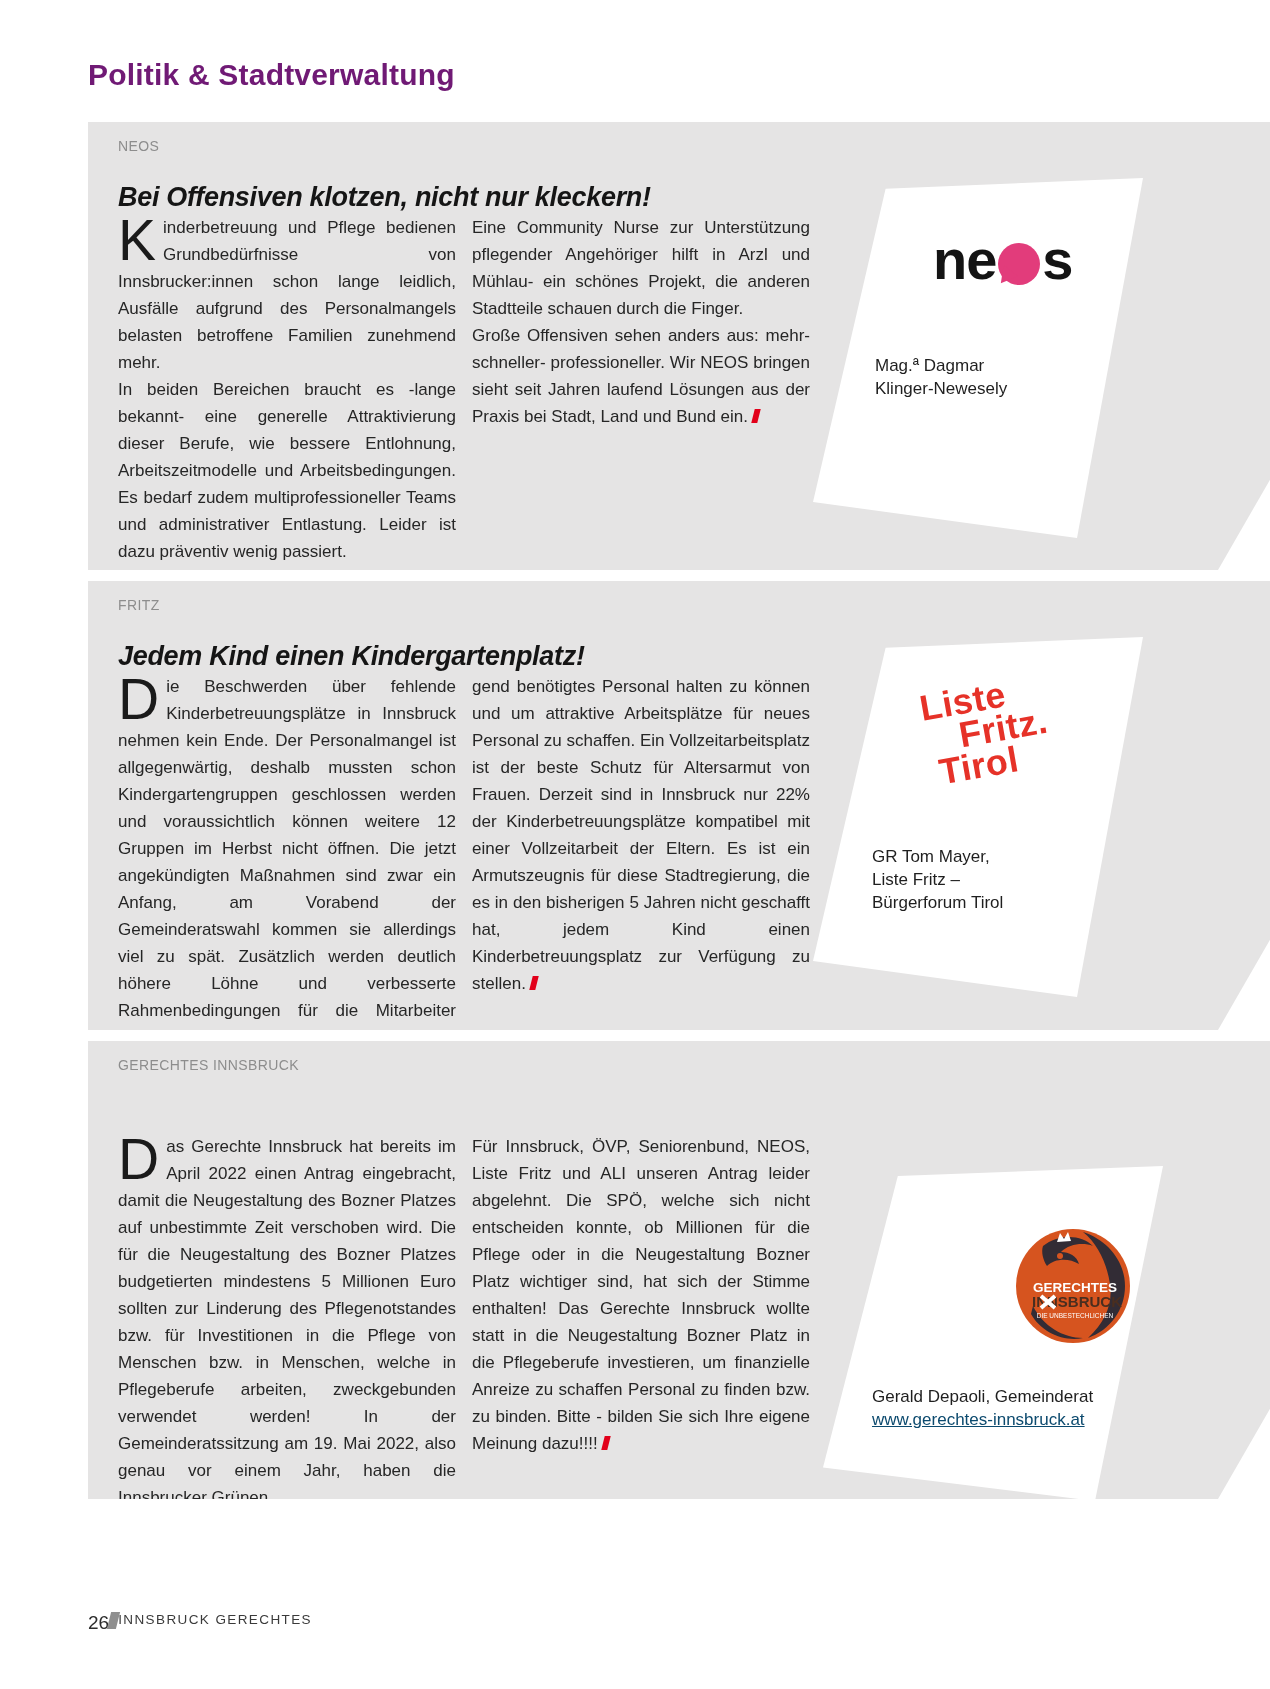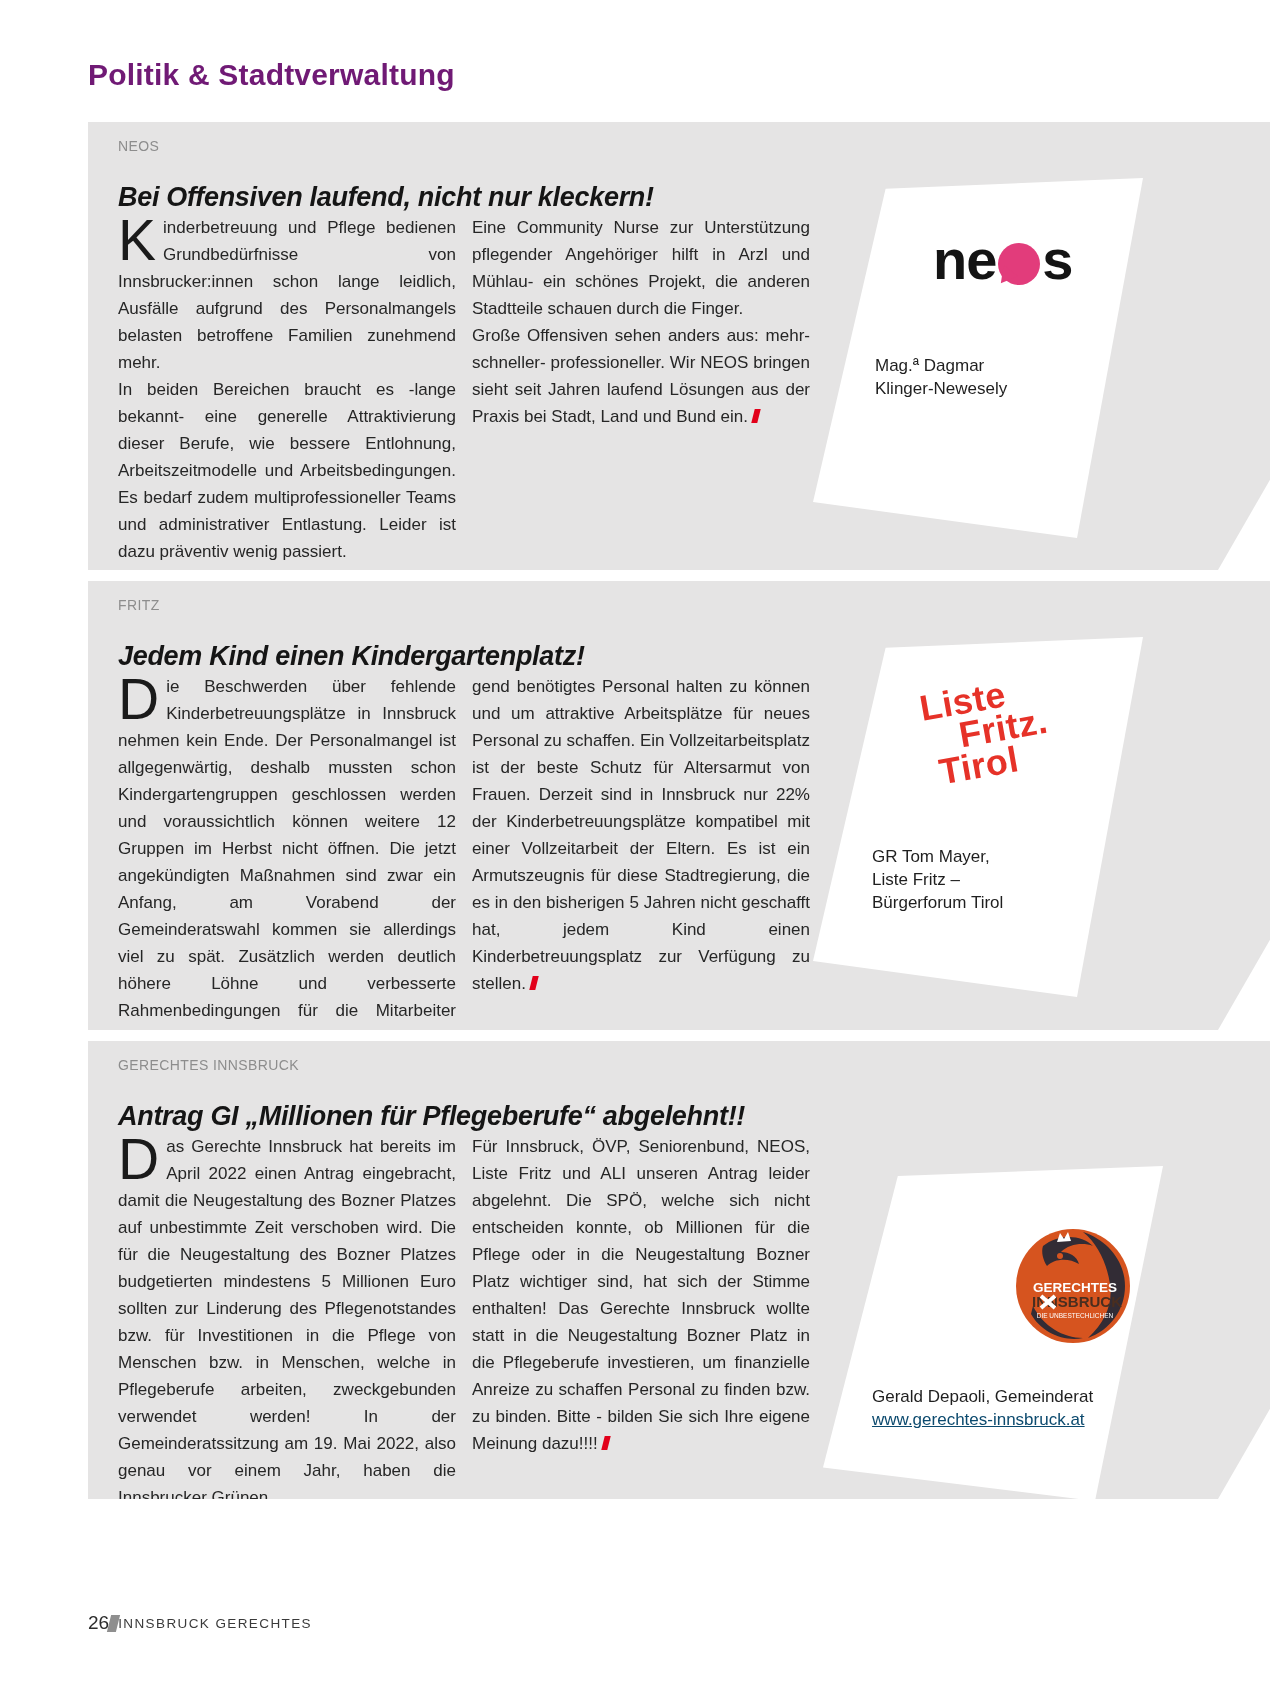--- a/index.html
+++ b/index.html
@@ -75,36 +75,36 @@
   .fritz-l3{margin-left:8px}
   
   .gi-badge{position:absolute;left:925px;top:185px;width:120px;height:120px}
   
   .caption{position:absolute;font-size:17px;line-height:23px;color:#1f1f1f}
   #s1 .caption{left:787px;top:232px}
   #s2 .caption{left:784px;top:264px}
   #s3 .caption{left:784px;top:344px}
   .caption .weblink{color:#0c4a6e;text-decoration:underline;cursor:pointer}
   
-  .footer{position:absolute;left:88px;top:1612px;display:flex;align-items:center;}
+  .footer{position:absolute;left:88px;top:1612px;display:flex;}
   .page-num{font-size:19px;color:#2c2c2c}
   .footer-slash{width:9px;height:17px;background:#8f8f8f;transform:skewX(-14deg)}
   .footer-label{font-size:13.5px;letter-spacing:1.4px;color:#3a3a3a}
 </style>
 </head>
 <body>
 
 <h1 class="page-title">Politik &amp; Stadtverwaltung</h1>
 
 <section class="section" id="s1">
   <div class="art-main"></div>
   <div class="art-tail"></div>
 
   <div class="kicker">NEOS</div>
-  <h2 class="headline">Bei Offensiven laufend, nicht nur kleckern!</h2>
+  <h2 class="headline">Bei Offensiven klotzen, nicht nur kleckern!</h2>
 
   <div class="col c1">
     <p><span class="dropcap">K</span><span>inderbetreuung und Pflege bedienen Grundbedürfnisse von Innsbrucker:innen schon lange leidlich, Ausfälle aufgrund des Personalmangels belasten betroffene Familien zunehmend mehr.</span></p>
     <p>In beiden Bereichen braucht es -lange bekannt- eine generelle Attraktivierung dieser Berufe, wie bessere Entlohnung, Arbeitszeitmodelle und Arbeitsbedingungen. Es bedarf zudem multiprofessioneller Teams und administrativer Entlastung. Leider ist dazu präventiv wenig passiert.</p>
     <p>Wie sieht nun die Not-Offensive aus:</p>
   </div>
   <div class="col c2">
     <p>Eine Community Nurse zur Unterstützung pflegender Angehöriger hilft in Arzl und Mühlau- ein schönes Projekt, die anderen Stadtteile schauen durch die Finger.</p>
     <p><span>Große Offensiven sehen anders aus: mehr- schneller- professioneller. Wir NEOS bringen sieht seit Jahren laufend Lösungen aus der Praxis bei Stadt, Land und Bund ein.</span><span class="redslash"></span></p>
   </div>
@@ -146,21 +146,20 @@
     <div>Liste Fritz –</div>
     <div>Bürgerforum Tirol</div>
   </div>
 </section>
 
 <section class="section" id="s3">
   <div class="art-main"></div>
   <div class="art-tail"></div>
 
   <div class="kicker">GERECHTES INNSBRUCK</div>
-  <h2 class="headline">Antrag GI „Millionen für Pflegeberufe“ abgelehnt!!</h2>
 
   <div class="col c1">
     <p><span class="dropcap">D</span><span>as Gerechte Innsbruck hat bereits im April 2022 einen Antrag eingebracht, damit die Neugestaltung des Bozner Platzes auf unbestimmte Zeit verschoben wird. Die für die Neugestaltung des Bozner Platzes budgetierten mindestens 5 Millionen Euro sollten zur Linderung des Pflegenotstandes bzw. für Investitionen in die Pflege von Menschen bzw. in Menschen, welche in Pflegeberufe arbeiten, zweckgebunden verwendet werden! In der Gemeinderatssitzung am 19. Mai 2022, also genau vor einem Jahr, haben die Innsbrucker Grünen,</span></p>
   </div>
   <div class="col c2">
     <p><span>Für Innsbruck, ÖVP, Seniorenbund, NEOS, Liste Fritz und ALI unseren Antrag leider abgelehnt. Die SPÖ, welche sich nicht entscheiden konnte, ob Millionen für die Pflege oder in die Neugestaltung Bozner Platz wichtiger sind, hat sich der Stimme enthalten! Das Gerechte Innsbruck wollte statt in die Neugestaltung Bozner Platz in die Pflegeberufe investieren, um finanzielle Anreize zu schaffen Personal zu finden bzw. zu binden. Bitte - bilden Sie sich Ihre eigene Meinung dazu!!!!</span><span class="redslash"></span></p>
   </div>
 
   <svg class="gi-badge" viewBox="0 0 120 120" width="120" height="120" xmlns="http://www.w3.org/2000/svg">
     <circle cx="60" cy="60" r="57" fill="#d6541f"></circle>

